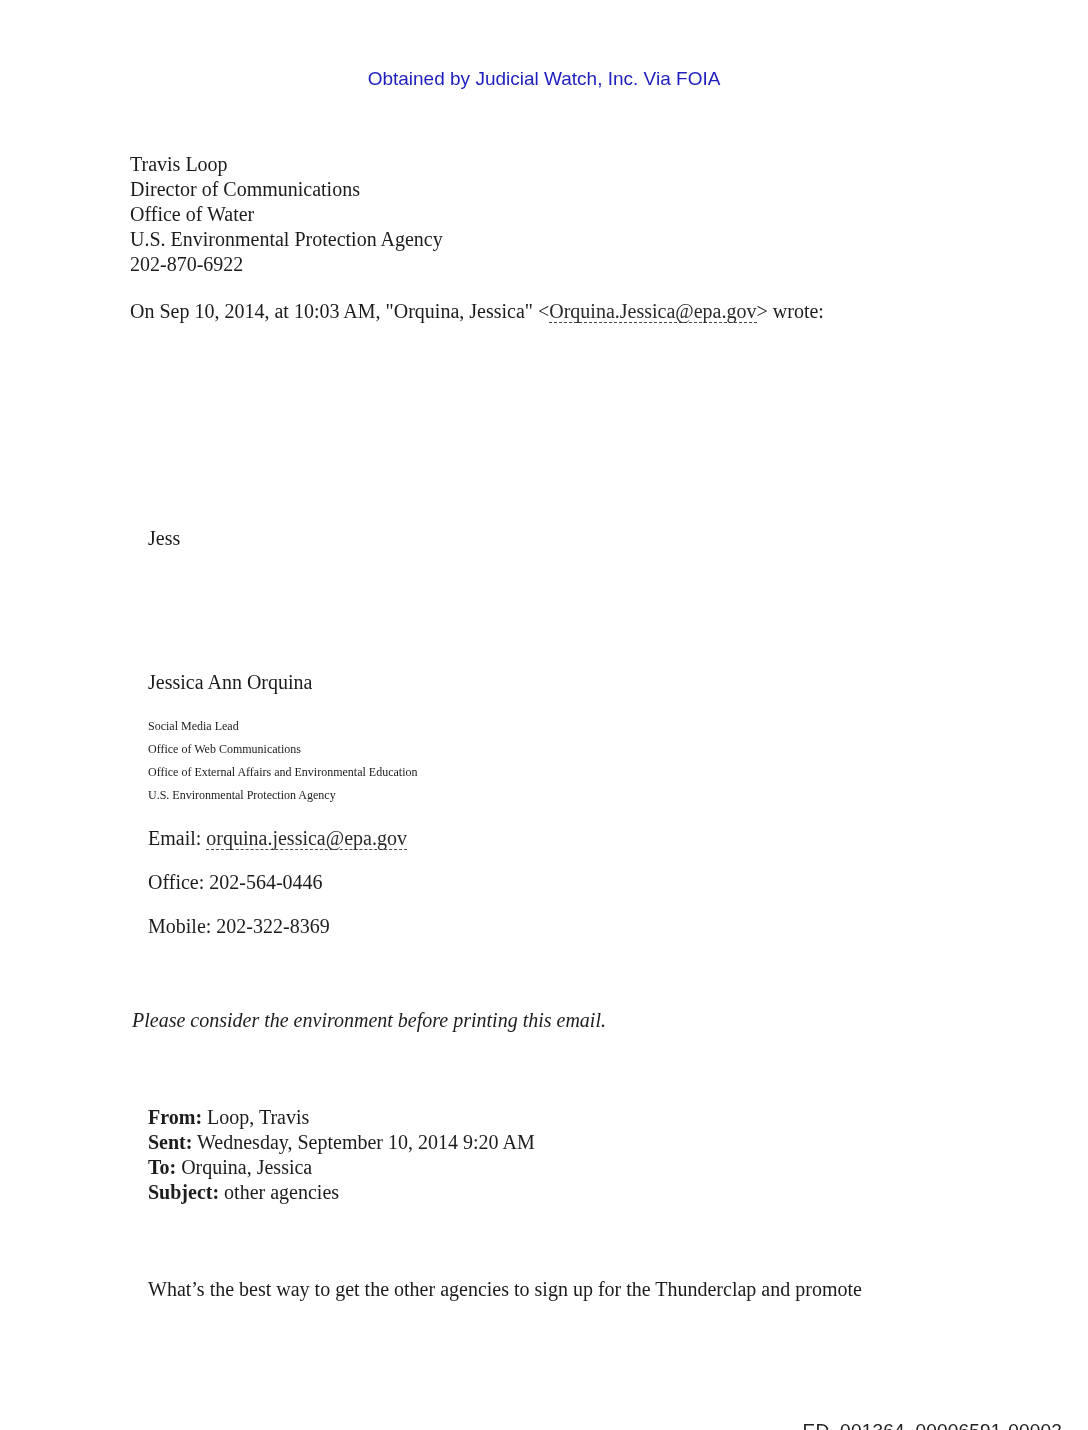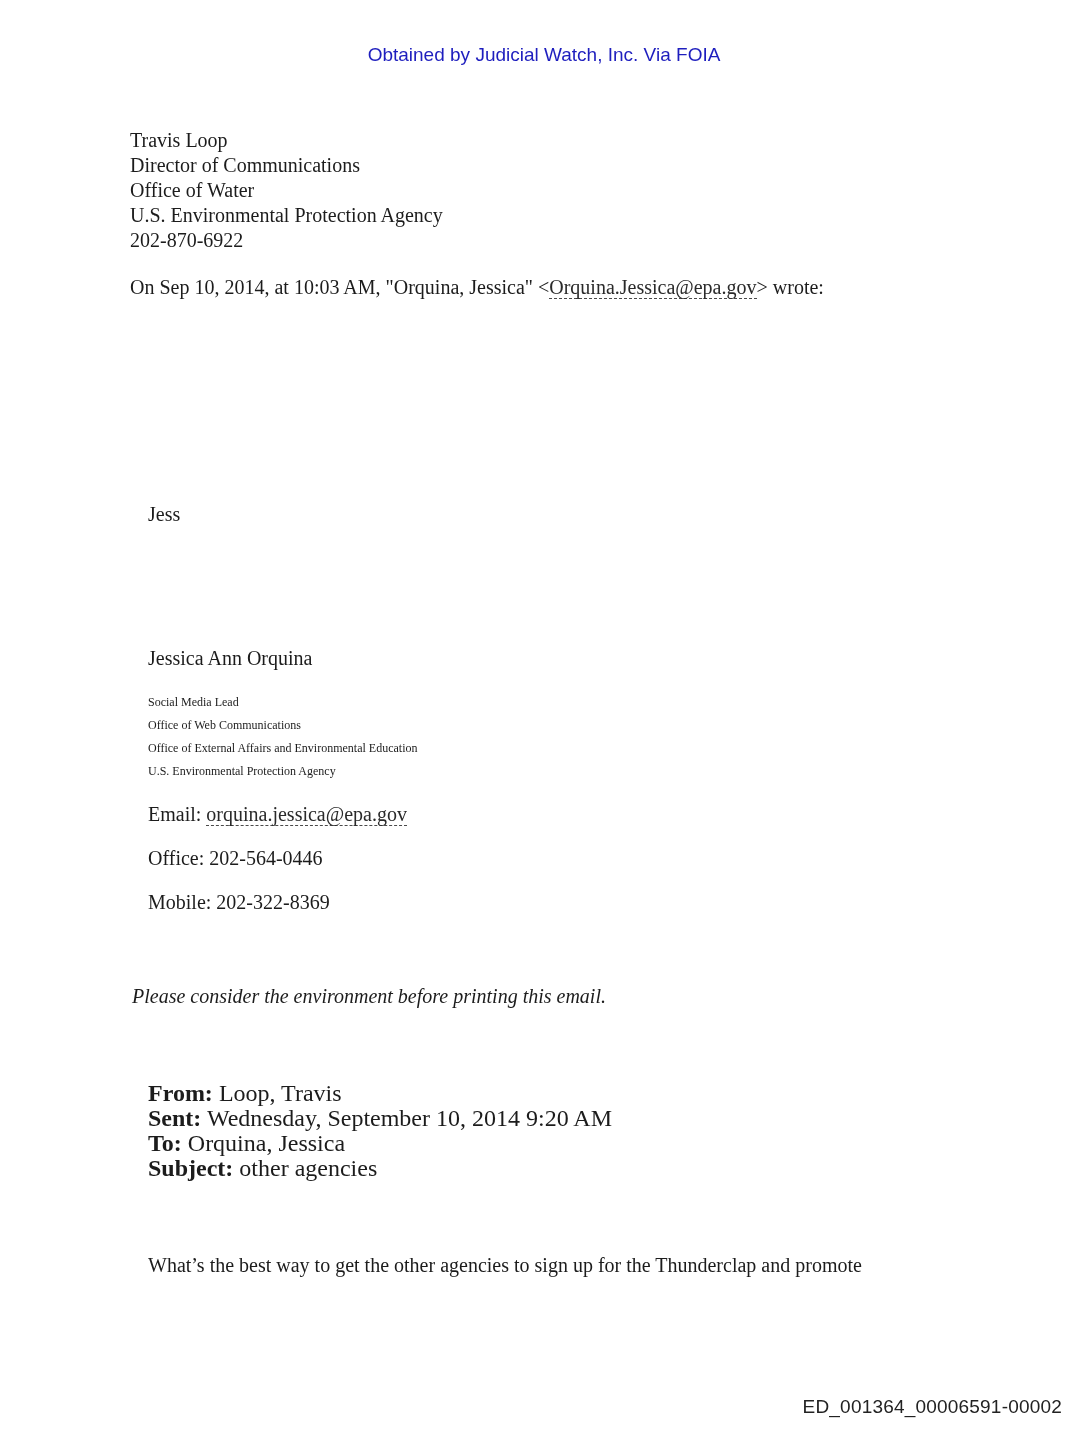--- a/index.html
+++ b/index.html
@@ -9,21 +9,21 @@
   }
   .page {
     position: relative;
     width: 1088px;
     height: 1430px;
     background: #ffffff;
     font-family: "Liberation Serif", serif;
     color: #1c1c1c;
     overflow: hidden;
   }
-  .abs { position: absolute; }
+  .abs { position: absolute; margin-top: 24px; }
   .foia-header {
     top: 44px;
     left: 0;
     width: 100%;
     text-align: center;
     font-family: "Liberation Sans", sans-serif;
     font-size: 19px;
     color: #1e1ebe;
   }
   .serif-block {
@@ -57,21 +57,21 @@
   .sig-block {
     left: 148px;
     top: 691px;
     font-size: 12px;
     line-height: 23px;
     white-space: nowrap;
   }
   .orig-header {
     left: 148px;
     top: 1081px;
-    font-size: 24px;
+    font-size: 20px;
     line-height: 25px;
     white-space: nowrap;
   }
   .orig-header .lbl { font-weight: bold; }
   .footer-id {
     right: 26px;
     top: 1396px;
     font-family: "Liberation Sans", sans-serif;
     font-size: 19px;
     color: #222222;

